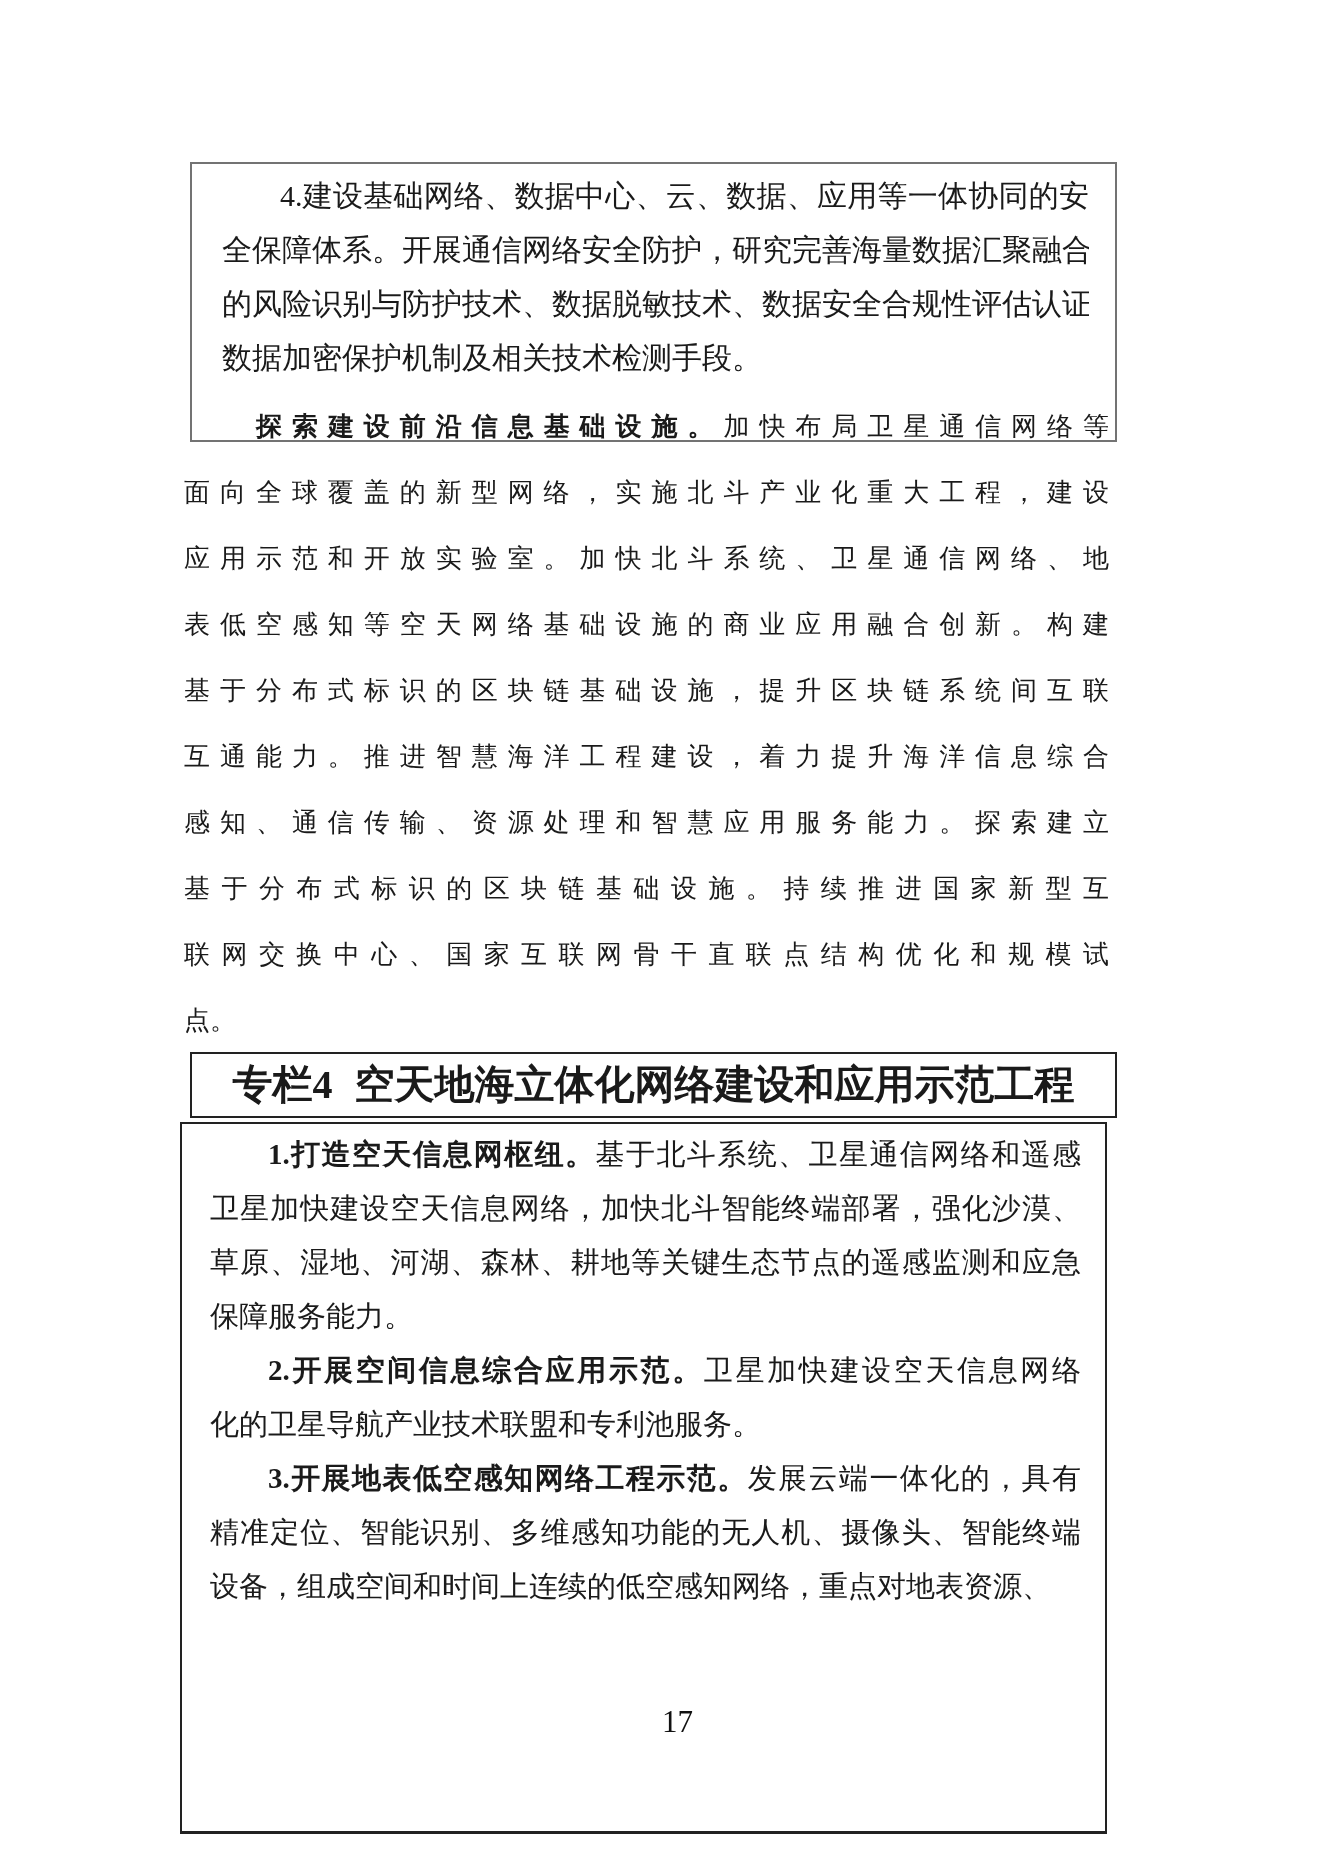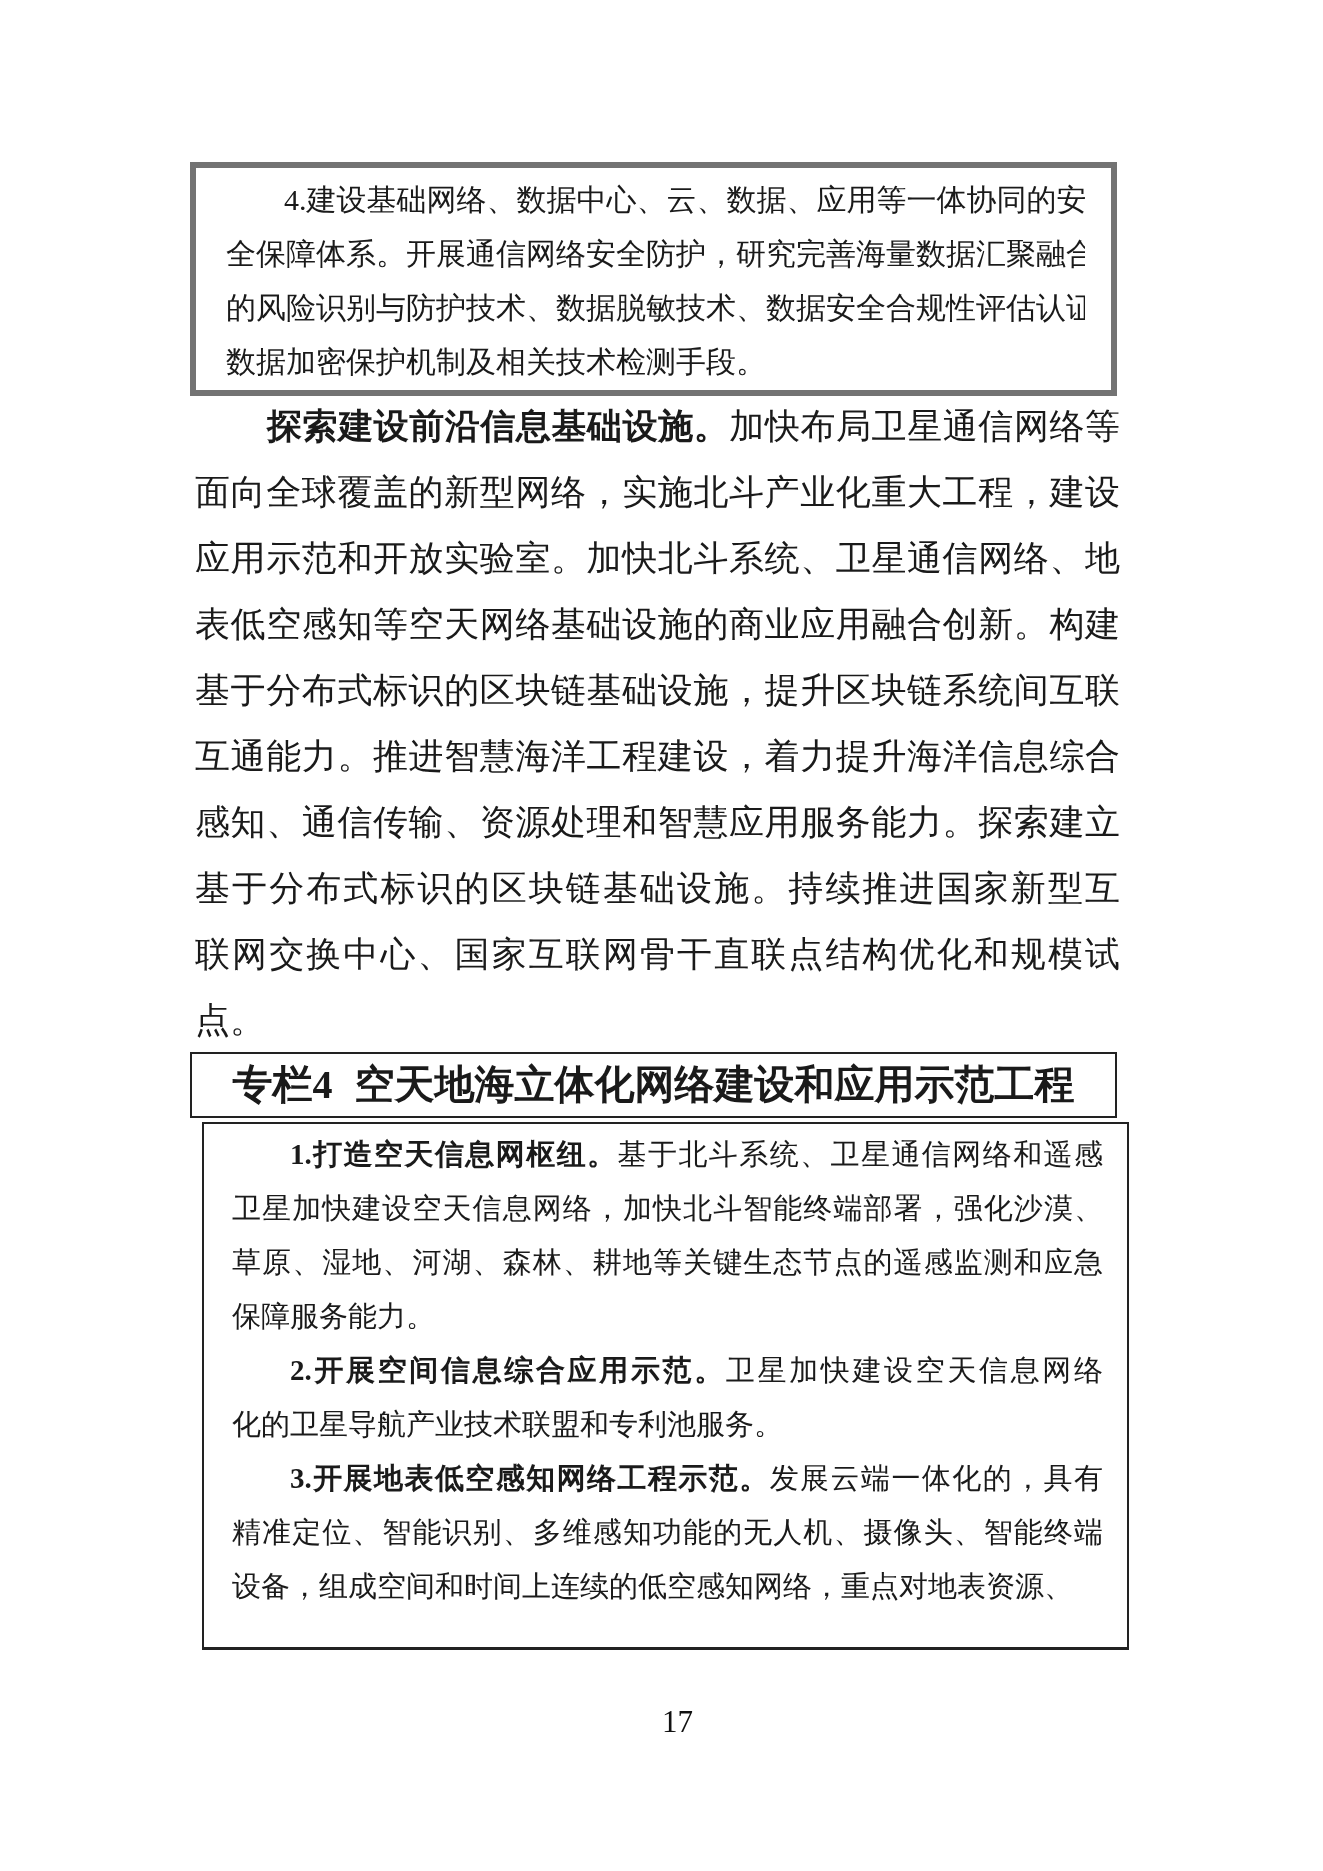--- a/index.html
+++ b/index.html
@@ -18,48 +18,48 @@
     overflow: hidden;
     text-align: justify;
     text-align-last: justify;
     text-justify: inter-character;
   }
   .line.end { text-align-last: left; }
   .lead { font-weight: 700; }
 
   
   #top-box {
-    left: 190px; top: 162px; width: 927px; height: 234px;
-    border: 6px solid #737373;
+    left: 190px; top: 162px; width: 927px; height: 280px;
+    border: 2px solid #737373;
     padding: 5px 26px 2px 30px;
     font-size: 30px; line-height: 54px;
   }
   #top-box .first { padding-left: 58px; }
 
   
   #main-para {
-    left: 195px; top: 394px; width: 925px;
-    font-size: 35px; line-height: 66px;
+    left: 184px; top: 394px; width: 925px;
+    font-size: 26px; line-height: 66px;
   }
   #main-para .first { padding-left: 72px; }
 
   
   #column-title {
     left: 190px; top: 1052px; width: 927px; height: 66px;
     border: 2px solid #222;
     text-align: center;
     font-weight: 700;
     font-size: 40px; line-height: 62px;
     white-space: nowrap; overflow: hidden;
   }
   #column-title .gap { display: inline-block; width: 22px; }
 
   
   #column-body {
-    left: 202px; top: 1122px; width: 927px; height: 528px;
+    left: 180px; top: 1122px; width: 927px; height: 712px;
     border: 2px solid #222;
     border-bottom-width: 3px;
     padding: 3px 24px 2px 28px;
     font-size: 29px; line-height: 54px;
   }
   #column-body .first { padding-left: 58px; }
 
   
   #page-number {
     left: 16px; top: 1702px; width: 100%;

